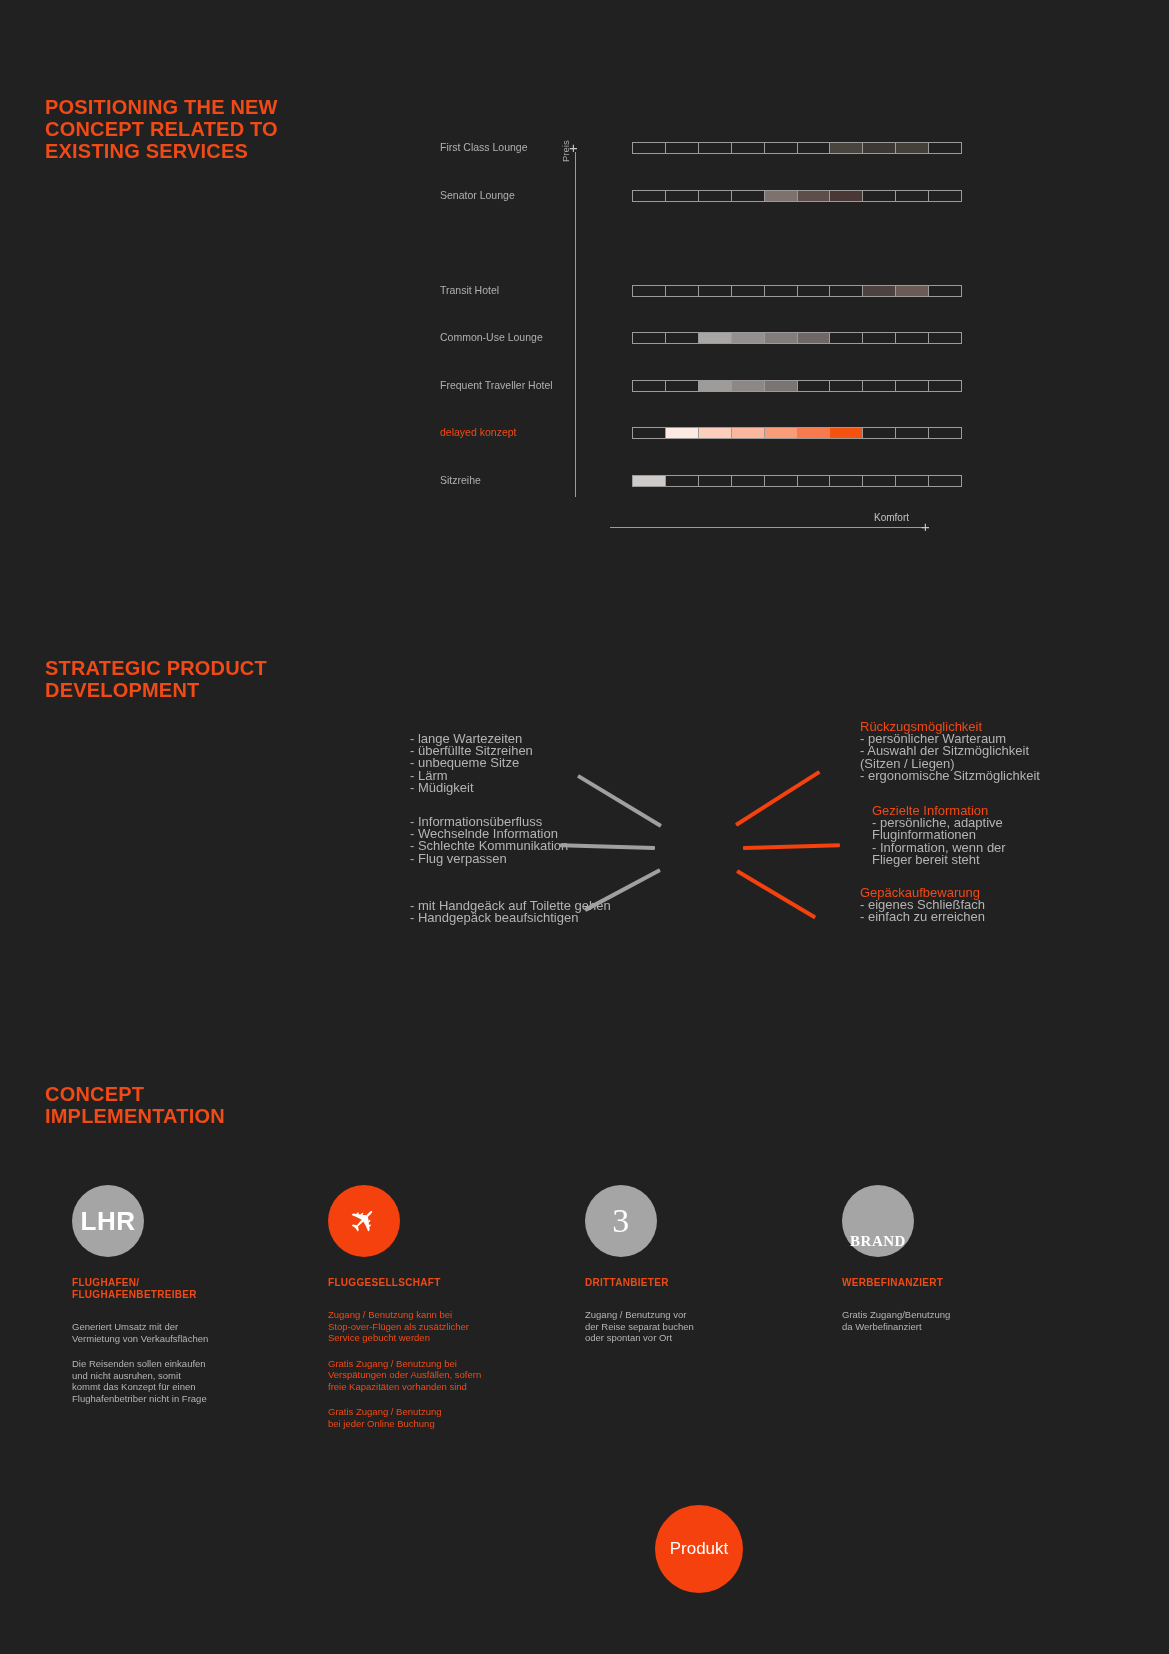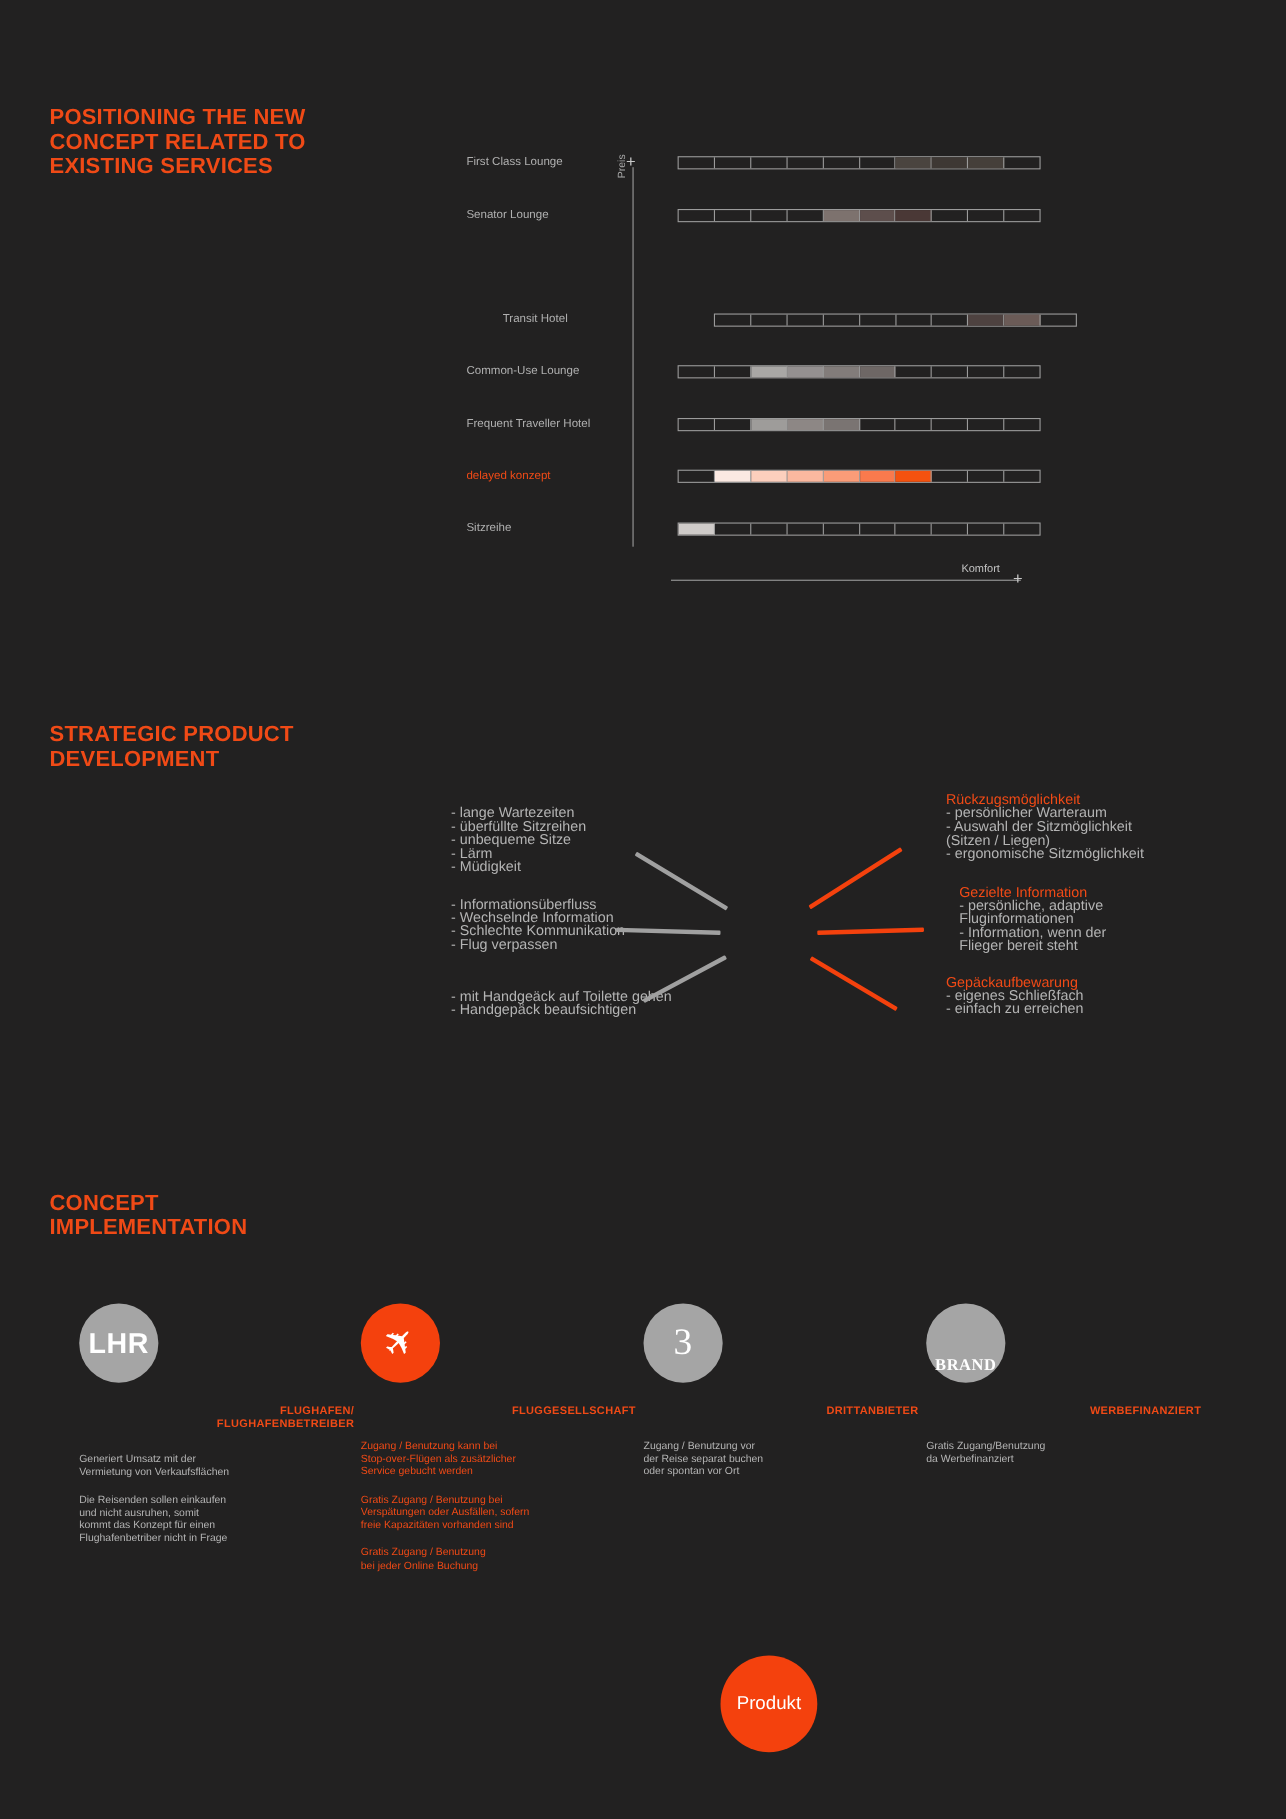--- a/index.html
+++ b/index.html
@@ -15,21 +15,21 @@
     position:absolute;
     color:#f04a16;
     font-size:20px;
     font-weight:bold;
     line-height:22px;
     letter-spacing:0.2px;
     white-space:pre-line;
   }
 
   
-  #chart{ position:absolute; left:424px; top:140px; width:530px; height:400px; }
+  #chart{ position:absolute; left:440px; top:140px; width:530px; height:400px; }
   .row{ position:absolute; left:0; width:530px; height:16px; }
   .row-label{
     position:absolute; left:0; top:-1px; width:150px;
     font-size:10.5px; color:#b0b0b0; text-align:left; line-height:16px;
   }
   .row-label.hl{ color:#f04a16; }
   .bar{
     position:absolute; left:192px; top:2px;
     width:330px; height:12px;
     display:flex;
@@ -90,21 +90,21 @@
     color:#ffffff;
   }
   .circle.grey{ background:#a5a5a5; }
   .circle.orange{ background:#f4410d; }
   .circle .cl{ font-size:26px; font-weight:bold; letter-spacing:0.5px; }
   .circle .cl.serif{ font-family:"Liberation Serif", serif; font-size:34px; font-weight:normal; }
   .circle .cl.brand{ font-family:"Liberation Serif", serif; font-size:15px; font-weight:bold; letter-spacing:0.5px;margin-top:40px;}
   .plane{ font-size:34px; line-height:34px; transform:rotate(-45deg) translateY(-1px); }
   .col-head{
     margin-top:20px; font-size:10px; font-weight:bold;
-    color:#f04a16; line-height:12px; letter-spacing:0.3px; white-space:pre-line;text-align:right;
+    color:#f04a16; line-height:12px; letter-spacing:0.3px; white-space:pre-line;
   }
   .col-body{ margin-top:20px; font-size:9.5px; line-height:11.5px; white-space:pre-line; }
   .col-body.grey{ color:#b4b4b4; }
   .col-body.orange{ color:#f04a16; }
   .col-body + .col-body{ margin-top:14px; }
 </style>
 </head>
 <body>
 
 <div class="section-title" style="left:45px; top:96px;">POSITIONING THE NEW
@@ -135,21 +135,21 @@
         <div class="seg"></div>
         <div class="seg"></div>
         <div class="seg" style="background: rgb(125, 114, 110);"></div>
         <div class="seg" style="background: rgb(93, 78, 76);"></div>
         <div class="seg" style="background: rgb(74, 56, 54);"></div>
         <div class="seg"></div>
         <div class="seg"></div>
         <div class="seg"></div>
       </div>
     </div>
-    <div class="row" style="top: 142.5px; margin-left: 33px;">
+    <div class="row" style="top: 142.5px;">
       <div class="row-label">Transit Hotel</div>
       <div class="bar">
         <div class="seg"></div>
         <div class="seg"></div>
         <div class="seg"></div>
         <div class="seg"></div>
         <div class="seg"></div>
         <div class="seg"></div>
         <div class="seg"></div>
         <div class="seg" style="background: rgb(78, 66, 64);"></div>

